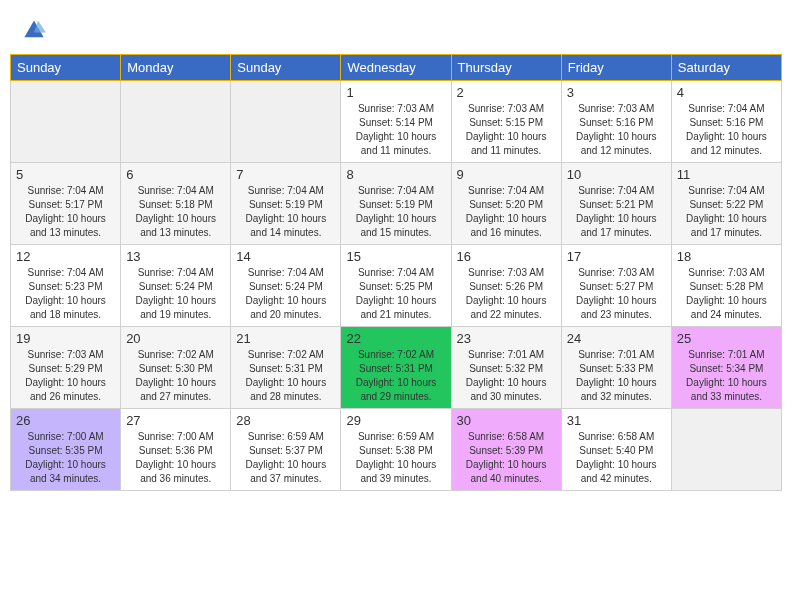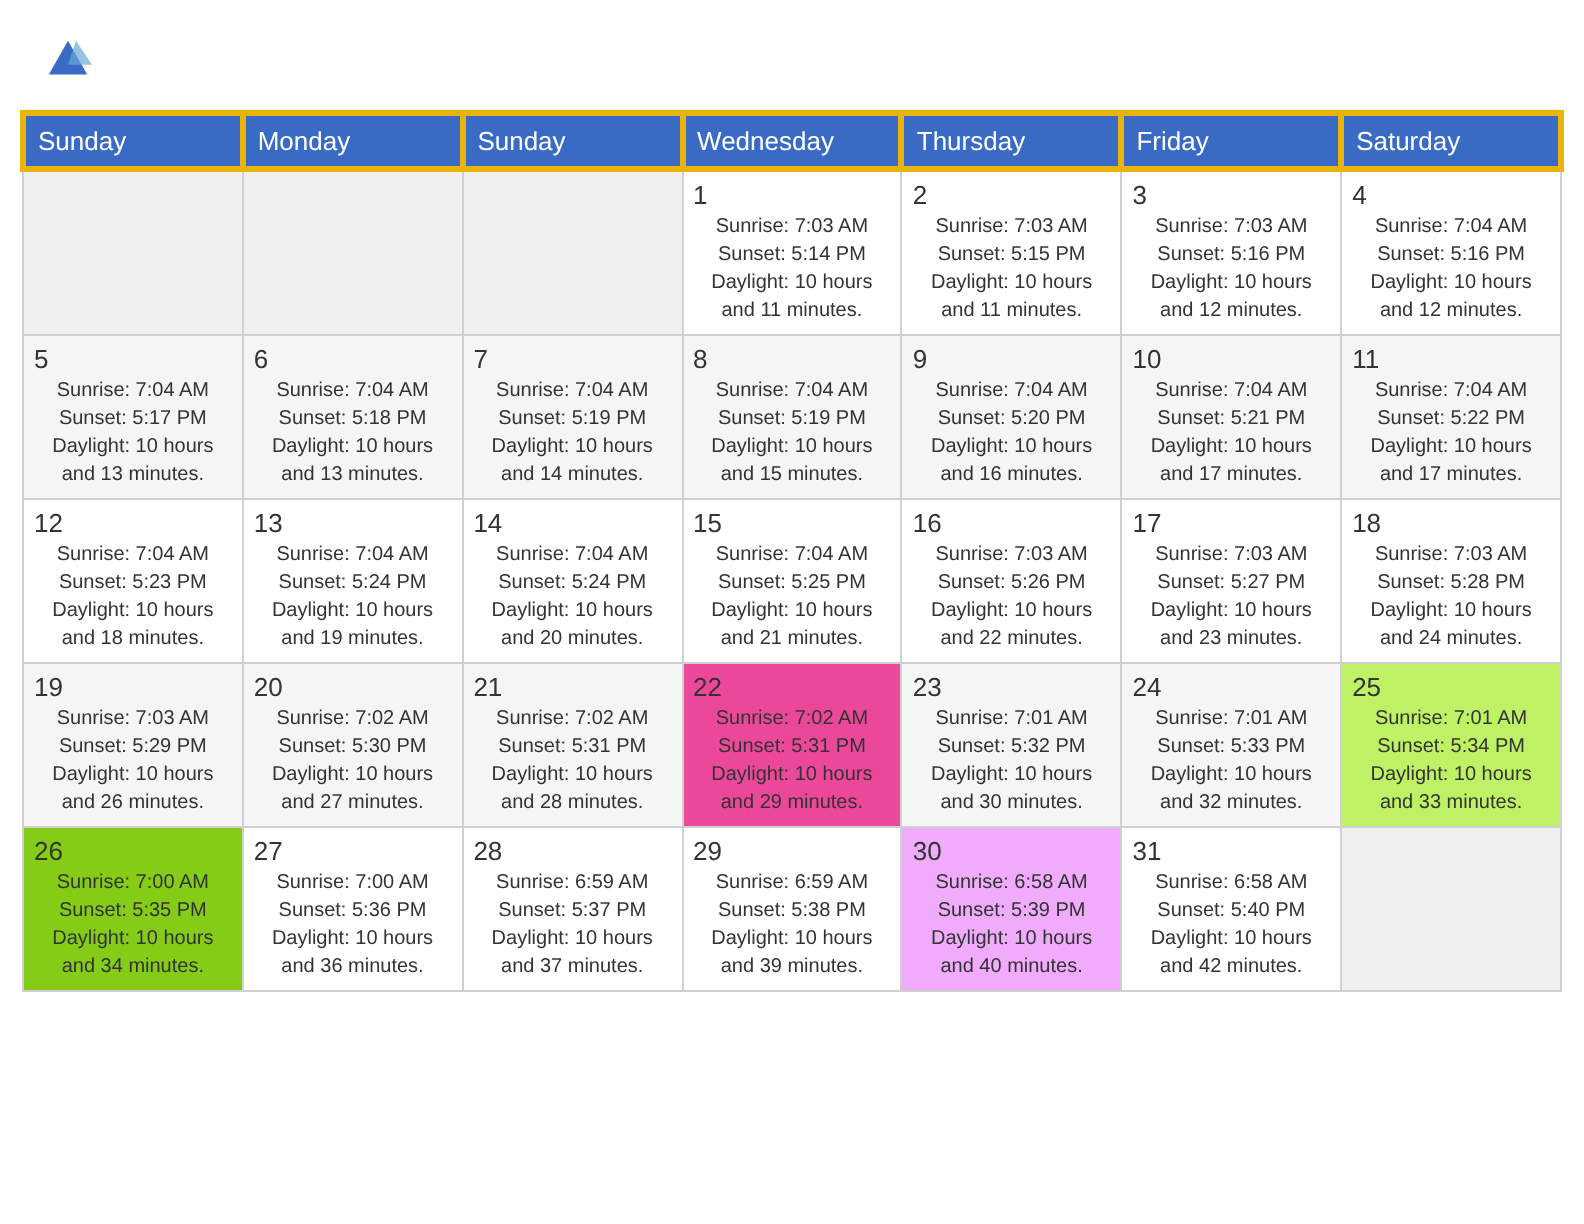--- a/index.html
+++ b/index.html
@@ -51,21 +51,21 @@
       border-collapse: collapse;
       margin-top: 4px;
     }
     .calendar th {
       background-color: #3a6bc4;
       color: #fff;
       text-align: left;
       padding: 5px 6px;
       font-size: 13px;
       font-weight: normal;
-      border: 3px solid #eab308;
+      border: 1px solid #eab308;
     }
     .calendar td {
       vertical-align: top;
       padding: 4px 5px;
       border: 1px solid #d0d0d0;
       font-size: 11px;
       color: #333;
       background: #fff;
       width: calc(100% / 7);
       height: 80px;
@@ -277,51 +277,51 @@
 Daylight: 10 hours
 and 27 minutes.</div>
         </td>
         <td style="background: rgb(245, 245, 245);">
           <span class="day-number">21</span>
           <div class="day-info" style="white-space: pre-line;">Sunrise: 7:02 AM
 Sunset: 5:31 PM
 Daylight: 10 hours
 and 28 minutes.</div>
         </td>
-        <td style="background: #ec4899;">
+        <td style="background: #22c55e;">
           <span class="day-number">22</span>
           <div class="day-info" style="white-space: pre-line;">Sunrise: 7:02 AM
 Sunset: 5:31 PM
 Daylight: 10 hours
 and 29 minutes.</div>
         </td>
         <td style="background: rgb(245, 245, 245);">
           <span class="day-number">23</span>
           <div class="day-info" style="white-space: pre-line;">Sunrise: 7:01 AM
 Sunset: 5:32 PM
 Daylight: 10 hours
 and 30 minutes.</div>
         </td>
         <td style="background: rgb(245, 245, 245);">
           <span class="day-number">24</span>
           <div class="day-info" style="white-space: pre-line;">Sunrise: 7:01 AM
 Sunset: 5:33 PM
 Daylight: 10 hours
 and 32 minutes.</div>
         </td>
-        <td style="background: #bef264;">
+        <td style="background: #f0abfc;">
           <span class="day-number">25</span>
           <div class="day-info" style="white-space: pre-line;">Sunrise: 7:01 AM
 Sunset: 5:34 PM
 Daylight: 10 hours
 and 33 minutes.</div>
         </td>
       </tr>
       <tr>
-        <td style="background: #84cc16;">
+        <td style="background: #c4b5fd;">
           <span class="day-number">26</span>
           <div class="day-info" style="white-space: pre-line;">Sunrise: 7:00 AM
 Sunset: 5:35 PM
 Daylight: 10 hours
 and 34 minutes.</div>
         </td>
         <td style="background: rgb(255, 255, 255);">
           <span class="day-number">27</span>
           <div class="day-info" style="white-space: pre-line;">Sunrise: 7:00 AM
 Sunset: 5:36 PM

